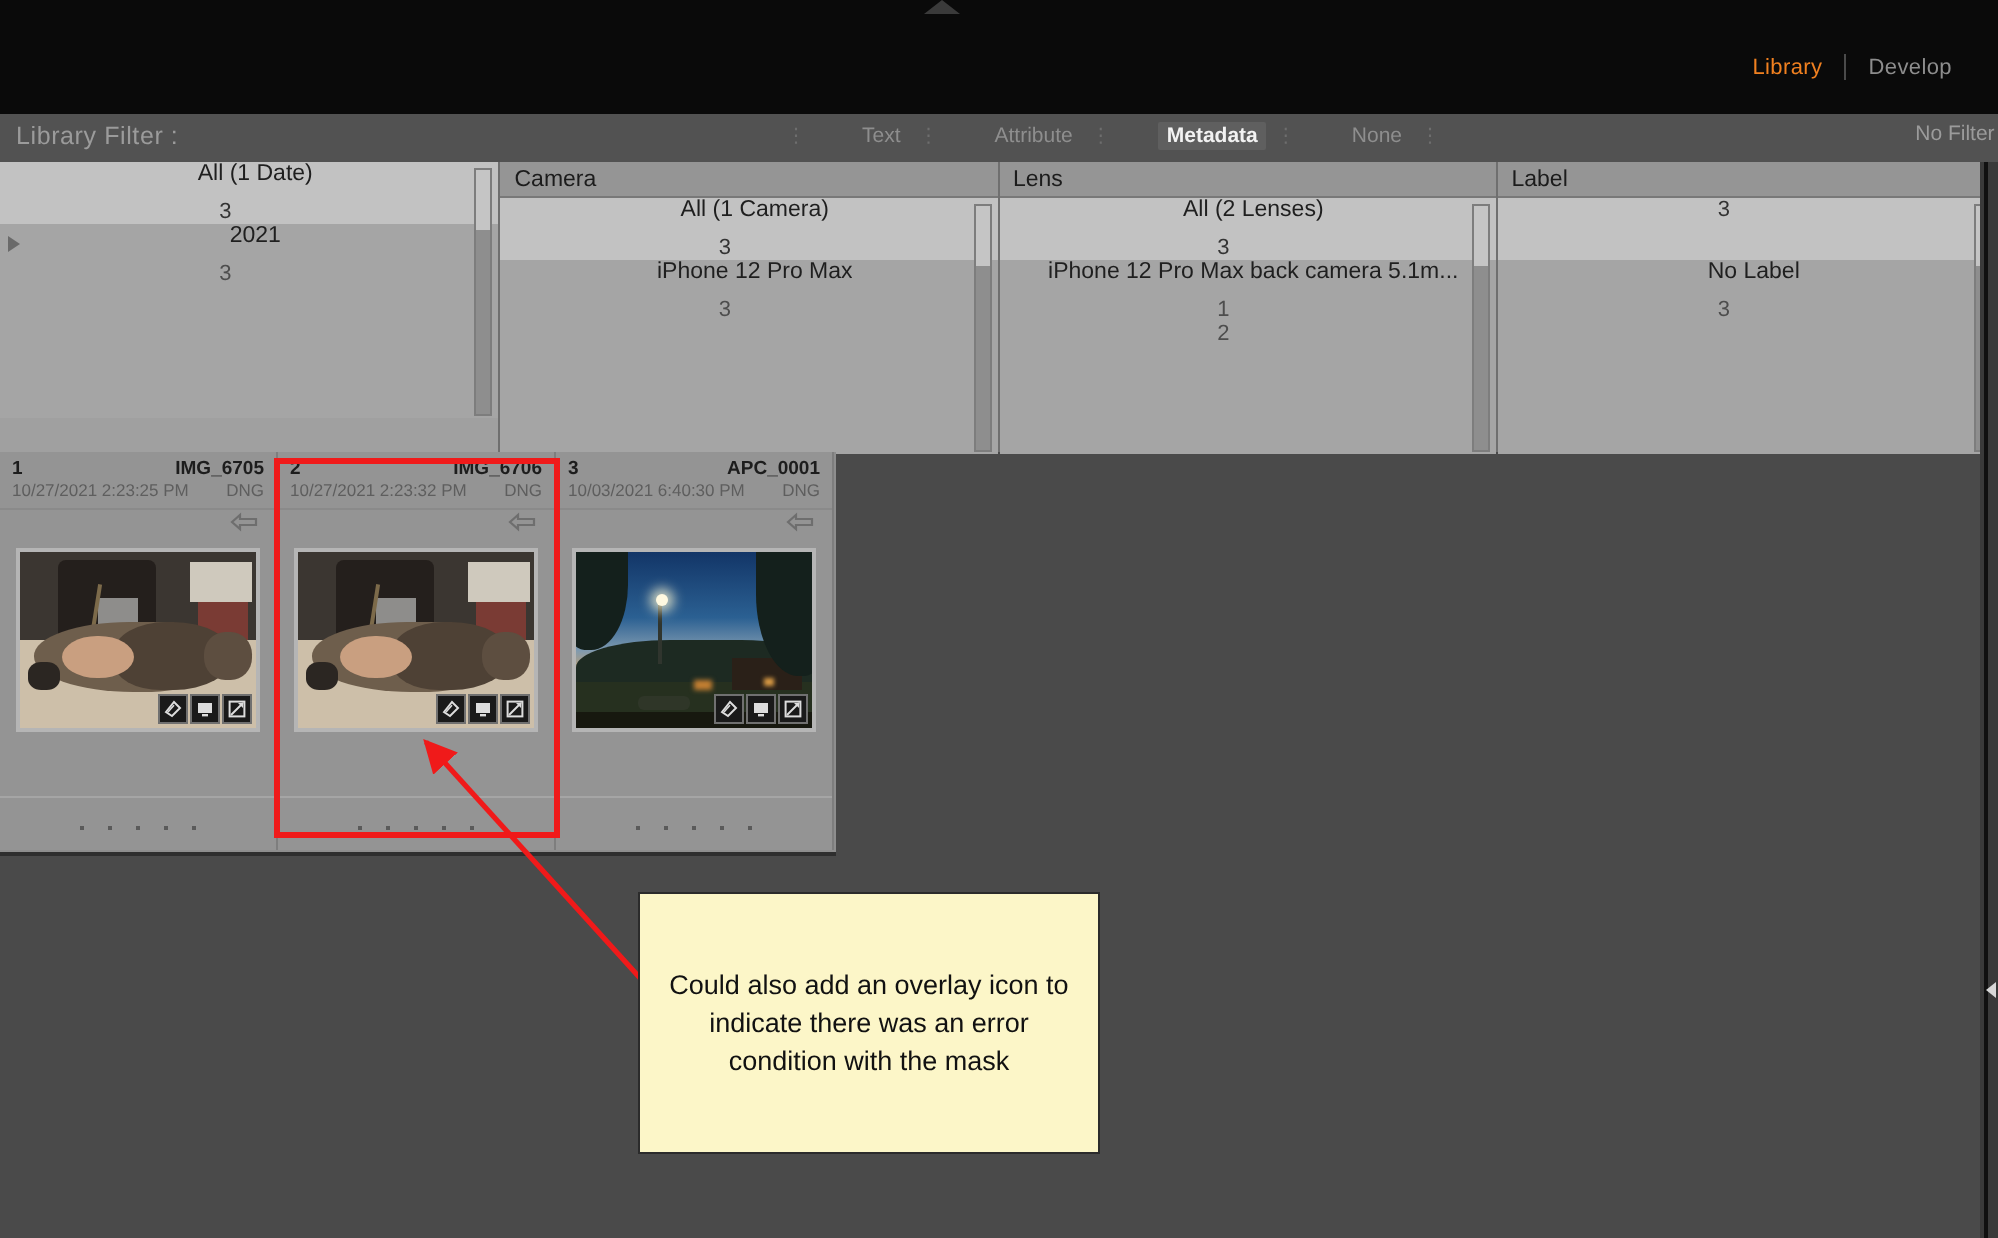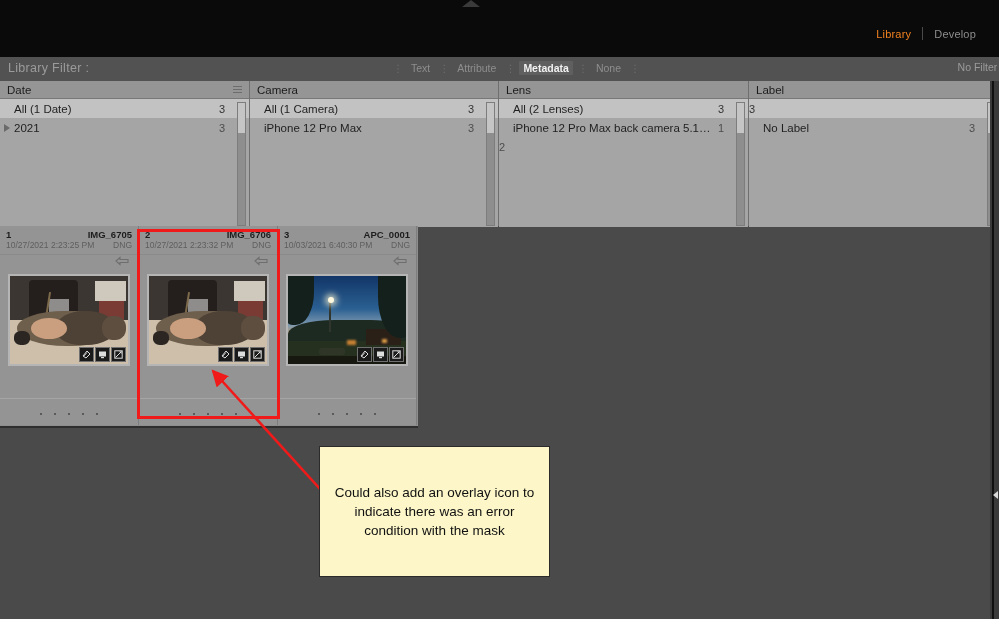--- a/index.html
+++ b/index.html
@@ -37,21 +37,21 @@
   }
   .filter-title{
     position:absolute;left:8px;top:4px;
     font-size:12.5px;color:#9b9b9b;letter-spacing:.3px;
   }
   .filter-tabs{
     position:absolute;left:388px;top:4px;
     display:flex;align-items:center;font-size:10.5px;
   }
   .dotsep{color:#6e6e6e;font-size:10px;padding:0 5px;letter-spacing:-1px;}
-  .ftab{color:#8e8e8e;padding:1px 4px;cursor:pointer;}
+  .ftab{color:#8e8e8e;padding:1px 4px;cursor:pointer;margin-left:20px;}
   .ftab.sel{color:#f2f2f2;font-weight:bold;background:#5f5f5f;border-radius:1px;}
   .filter-right{
     position:absolute;right:8px;top:4px;display:flex;align-items:center;gap:4px;
     font-size:10.5px;color:#9b9b9b;
   }
   .updown{display:inline-block;font-size:8px;line-height:8px;color:#bdbdbd;}
   .lock{
     width:11px;height:11px;background:#c9b98a;border-radius:1px;position:relative;
   }
   .lock:before{
@@ -68,22 +68,22 @@
   .pane:last-child{border-right:none;}
   .pane-hd{
     height:17px;background:#959595;border-bottom:1px solid #787878;
     display:flex;align-items:center;padding:0 7px;position:relative;
   }
   .pane-hd-title{font-size:11.5px;color:#1c1c1c;}
   .hamb{position:absolute;right:7px;top:5px;width:9px;height:7px;}
   .hamb i{display:block;height:1px;background:#6d6d6d;margin-bottom:2px;}
   .pane-body{position:relative;height:128px;background:#a5a5a5;}
   .frow{
-    display:flex;align-items:center;height:19px;padding:0 8px 0 0;
-    font-size:11.5px;color:#1f1f1f;cursor:default;
+    display:flex;align-items:center;height:31px;padding:0 8px 0 0;
+    font-size:11.5px;color:#1f1f1f;cursor:default;flex-direction:column;
   }
   .frow.sel{background:#c2c2c2;}
   .frow .fname{flex:1;padding-left:14px;white-space:nowrap;overflow:hidden;text-overflow:ellipsis;}
   .frow .fname.indent-arrow{padding-left:14px;}
   .frow .fcount{color:#4d4d4d;font-size:11px;padding-right:16px;}
   .frow.sel .fcount{color:#333;}
   .tri{
     position:absolute;left:4px;width:0;height:0;
     border-top:4px solid transparent;border-bottom:4px solid transparent;
     border-left:6px solid #6a6a6a;
@@ -263,28 +263,20 @@
     <div class="filter-right">
       <span>No Filter</span>
       <span class="updown">⬍</span>
       <span class="lock"></span>
     </div>
   </div>
 
   <div class="filterpanes">
 
     <div class="pane" style="width:250px">
-      <div class="pane-hd">
-        <span class="pane-hd-title">Date</span>
-        <span class="hamb">
-            <i></i>
-            <i></i>
-            <i></i>
-          </span>
-      </div>
       <div class="pane-body">
         <div class="frow sel">
           <span class="fname">All (1 Date)</span>
           <span class="fcount">3</span>
         </div>
         <div class="frow" style="position:relative">
           <span class="tri" style="top:6px"></span>
           <span class="fname indent-arrow">2021</span>
           <span class="fcount">3</span>
         </div>

